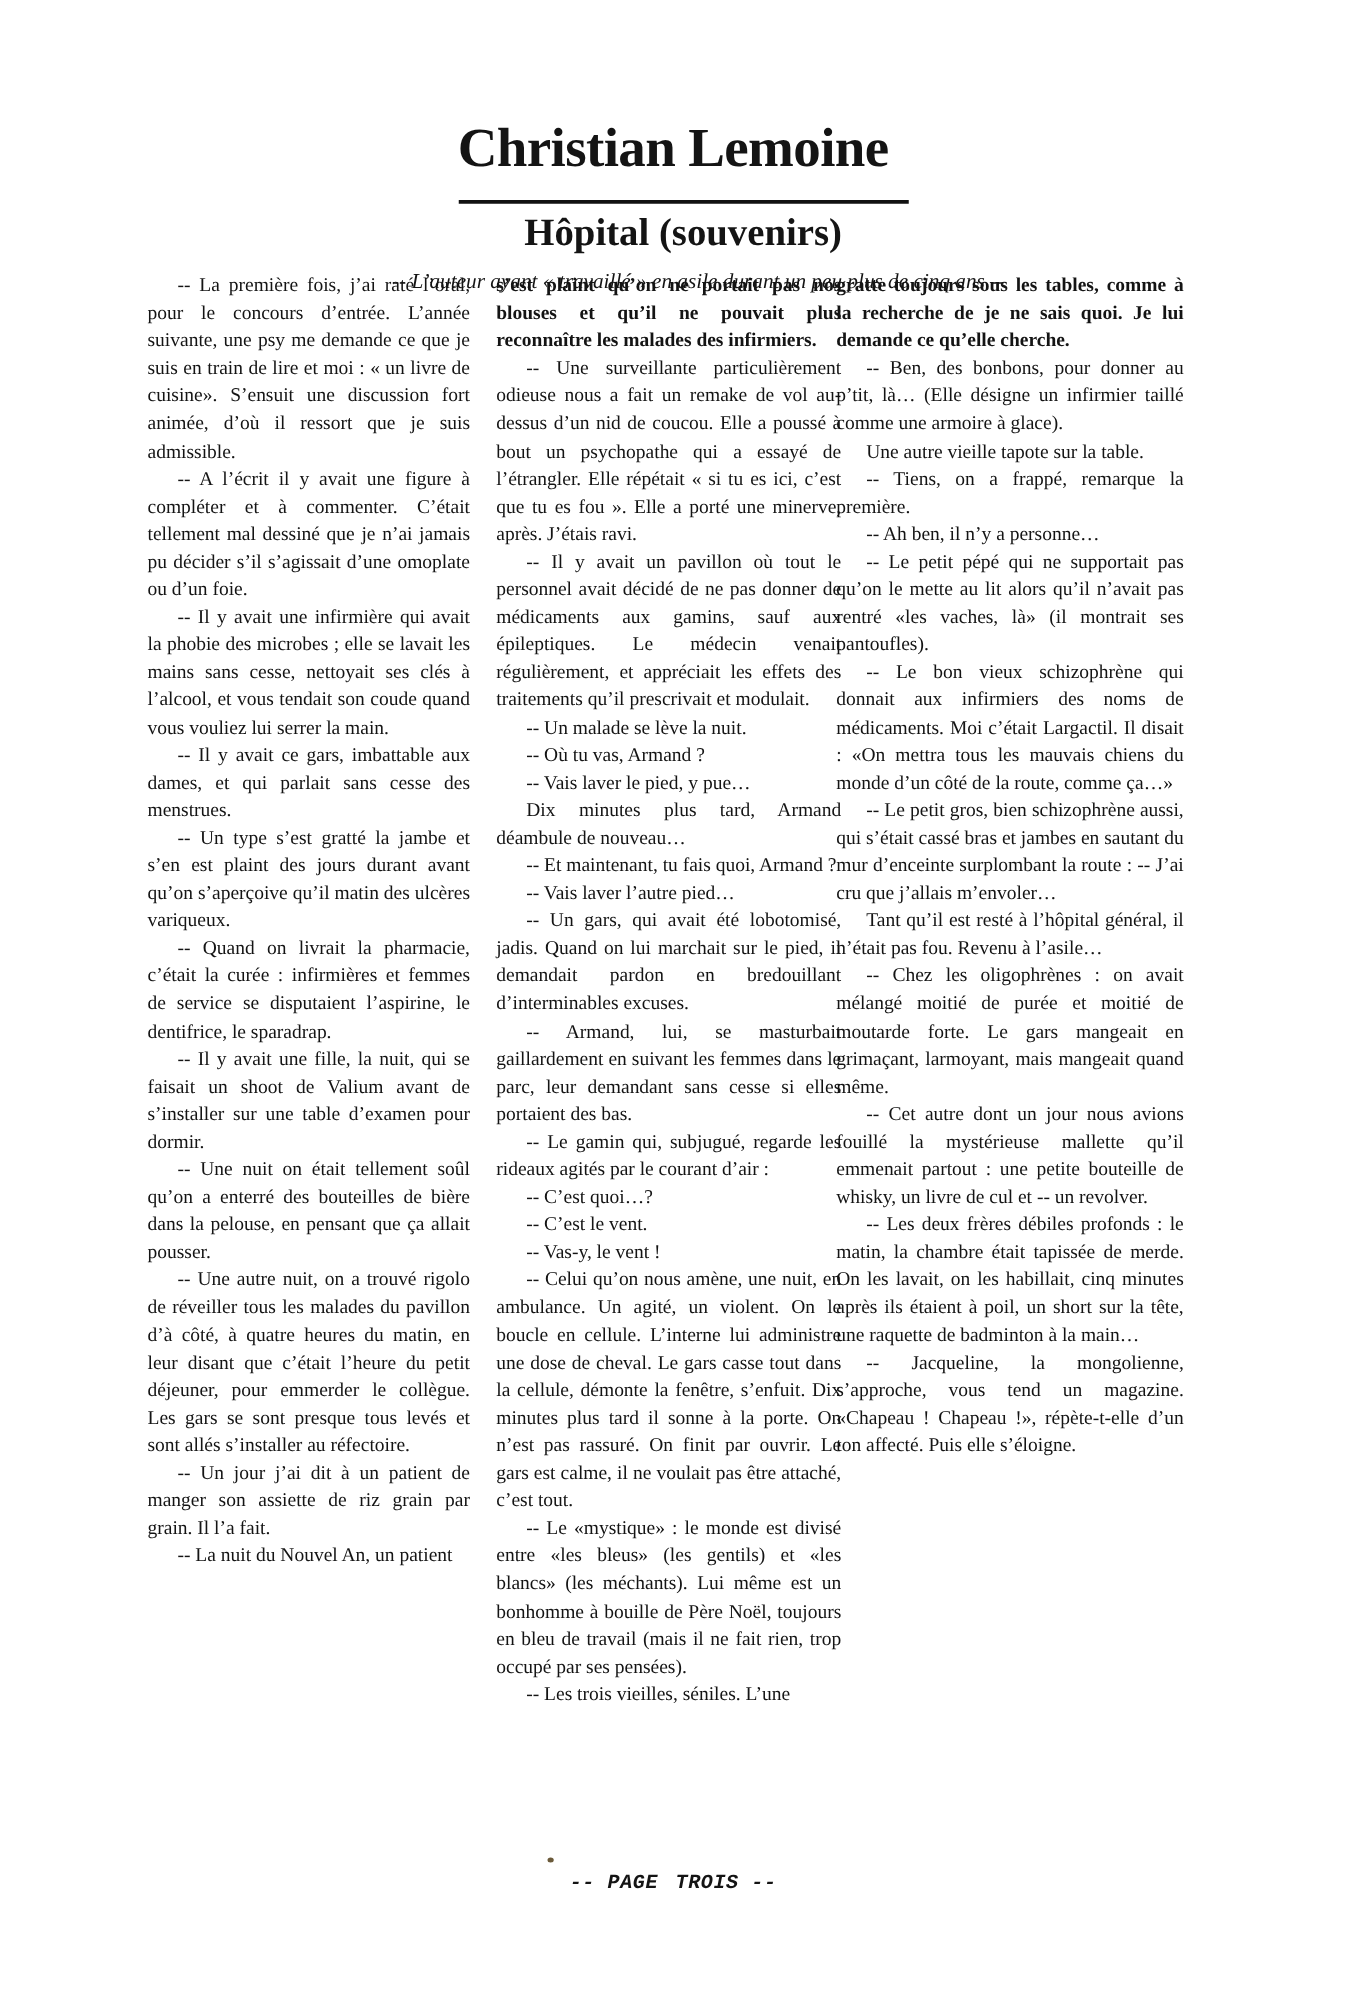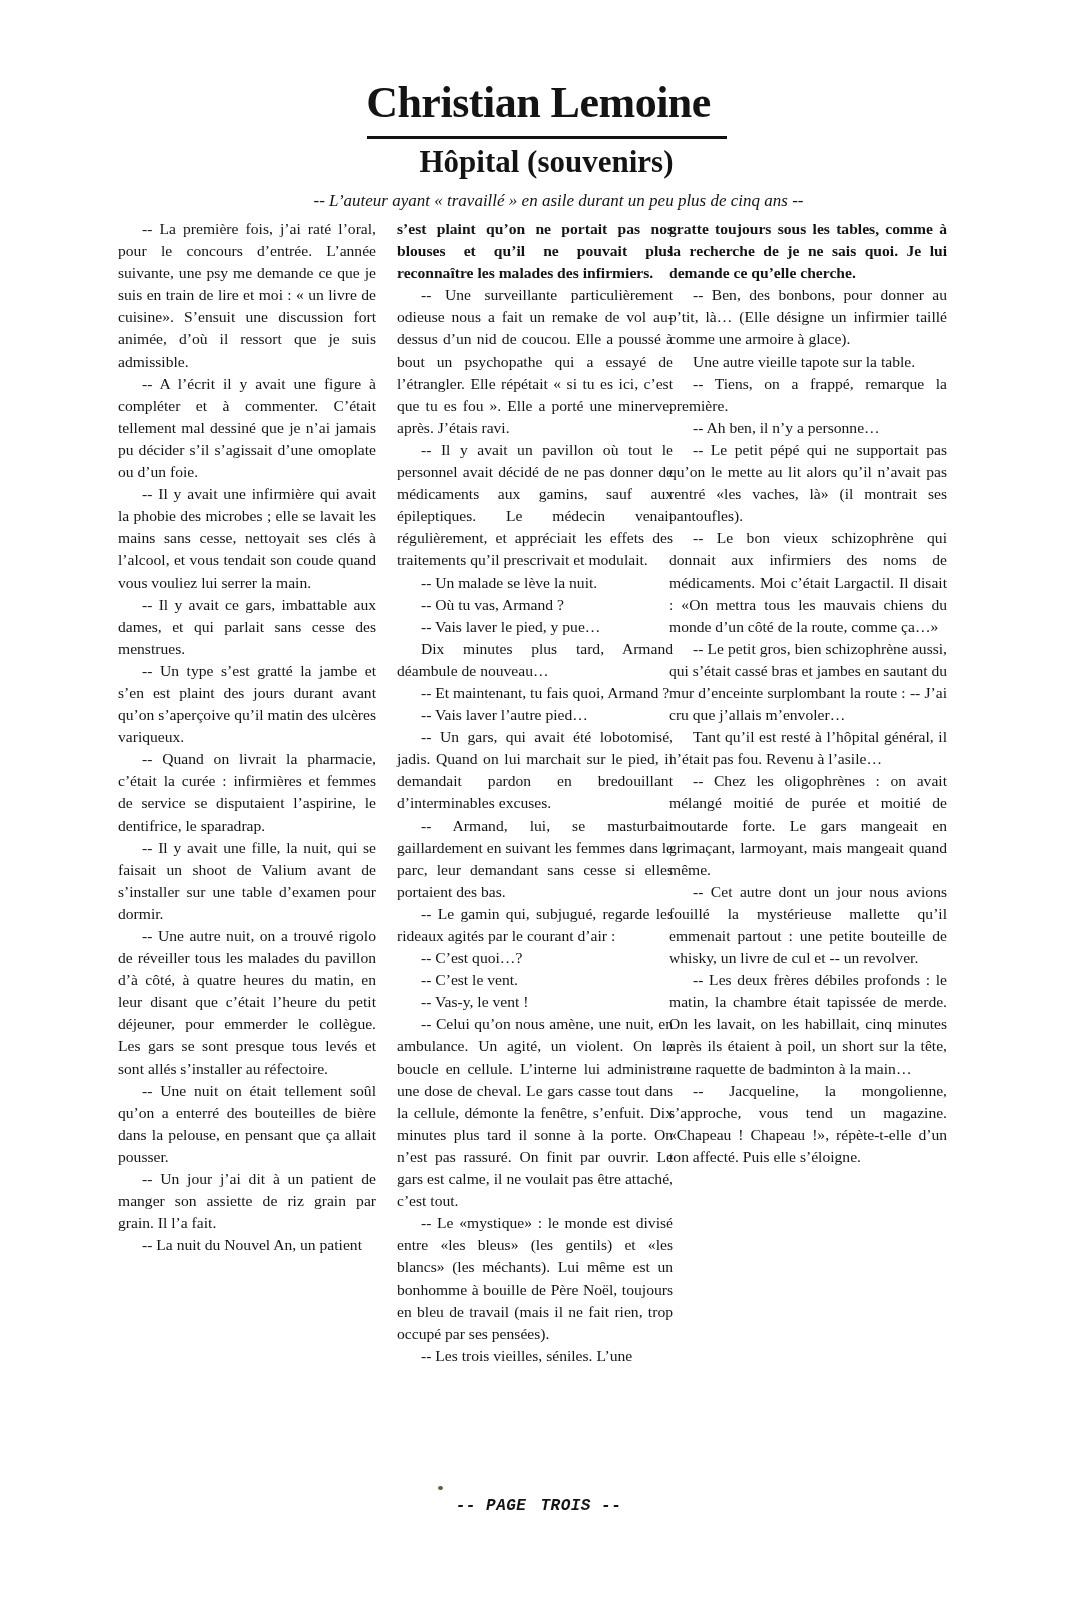--- a/index.html
+++ b/index.html
@@ -1,18 +1,18 @@
 <!DOCTYPE html>
 <html><head>
 <meta charset="utf-8">
 <style>
   html, body { margin: 0; padding: 0; background: #ffffff; }
   body { width: 1077px; height: 1600px; position: relative; overflow: hidden; font-family: "Liberation Serif", serif; color: #141414; }
   .header { position: absolute; left: 0; top: 78px; width: 1077px; text-align: center; }
-  .author { font-family: "Liberation Serif", serif; font-weight: bold; font-size: 44px; line-height: 50px; margin: 0; letter-spacing: -0.5px; }
+  .author { font-family: "Liberation Serif", serif; font-weight: bold; font-size: 44px; line-height: 50px; margin: 16px; letter-spacing: -0.5px; }
   .rule { width: 360px; height: 3px; background: #111; margin: 8px auto 4px auto; position: relative; left: 8px; }
   .title { font-weight: bold; font-size: 31px; line-height: 38px; margin: 0; position: relative; left: 8px; }
   .subtitle { font-style: italic; font-size: 17px; line-height: 24px; margin-top: 8px; position: relative; left: 20px; }
   .col { position: absolute; top: 218px; font-size: 15.6px; line-height: 22.1px; text-align: justify; }
   .col p { margin: 0; text-indent: 24px; }
   .col p.noindent { text-indent: 0; font-weight: bold; }
   #col1 { left: 118px; width: 258px; }
   #col2 { left: 397px; width: 276px; }
   #col3 { left: 669px; width: 278px; }
   .footer { position: absolute; top: 1497px; left: 0; width: 1077px; text-align: center; font-style: italic; font-weight: bold; font-size: 16px; letter-spacing: 0.5px; font-family: Liberation Mono, monospace; }
@@ -30,22 +30,22 @@
 </div>
 
 <div class="col" id="col1">
     <p>-- La première fois, j’ai raté l’oral, pour le concours d’entrée. L’année suivante, une psy me demande ce que je suis en train de lire et moi : « un livre de cuisine». S’ensuit une discussion fort animée, d’où il ressort que je suis admissible.</p>
     <p>-- A l’écrit il y avait une figure à compléter et à commenter. C’était tellement mal dessiné que je n’ai jamais pu décider s’il s’agissait d’une omoplate ou d’un foie.</p>
     <p>-- Il y avait une infirmière qui avait la phobie des microbes ; elle se lavait les mains sans cesse, nettoyait ses clés à l’alcool, et vous tendait son coude quand vous vouliez lui serrer la main.</p>
     <p>-- Il y avait ce gars, imbattable aux dames, et qui parlait sans cesse des menstrues.</p>
     <p>-- Un type s’est gratté la jambe et s’en est plaint des jours durant avant qu’on s’aperçoive qu’il matin des ulcères variqueux.</p>
     <p>-- Quand on livrait la pharmacie, c’était la curée : infirmières et femmes de service se disputaient l’aspirine, le dentifrice, le sparadrap.</p>
     <p>-- Il y avait une fille, la nuit, qui se faisait un shoot de Valium avant de s’installer sur une table d’examen pour dormir.</p>
+    <p>-- Une nuit on était tellement soûl qu’on a enterré des bouteilles de bière dans la pelouse, en pensant que ça allait pousser.</p>
     <p>-- Une autre nuit, on a trouvé rigolo de réveiller tous les malades du pavillon d’à côté, à quatre heures du matin, en leur disant que c’était l’heure du petit déjeuner, pour emmerder le collègue. Les gars se sont presque tous levés et sont allés s’installer au réfectoire.</p>
-    <p>-- Une nuit on était tellement soûl qu’on a enterré des bouteilles de bière dans la pelouse, en pensant que ça allait pousser.</p>
     <p>-- Un jour j’ai dit à un patient de manger son assiette de riz grain par grain. Il l’a fait.</p>
     <p>-- La nuit du Nouvel An, un patient</p>
   </div>
 <div class="col" id="col2">
     <p class="noindent">s’est plaint qu’on ne portait pas nos blouses et qu’il ne pouvait plus reconnaître les malades des infirmiers.</p>
     <p>-- Une surveillante particulièrement odieuse nous a fait un remake de vol au-dessus d’un nid de coucou. Elle a poussé à bout un psychopathe qui a essayé de l’étrangler. Elle répétait « si tu es ici, c’est que tu es fou ». Elle a porté une minerve, après. J’étais ravi.</p>
     <p>-- Il y avait un pavillon où tout le personnel avait décidé de ne pas donner de médicaments aux gamins, sauf aux épileptiques. Le médecin venait régulièrement, et appréciait les effets des traitements qu’il prescrivait et modulait.</p>
     <p>-- Un malade se lève la nuit.</p>
     <p>-- Où tu vas, Armand ?</p>
     <p>-- Vais laver le pied, y pue…</p>

